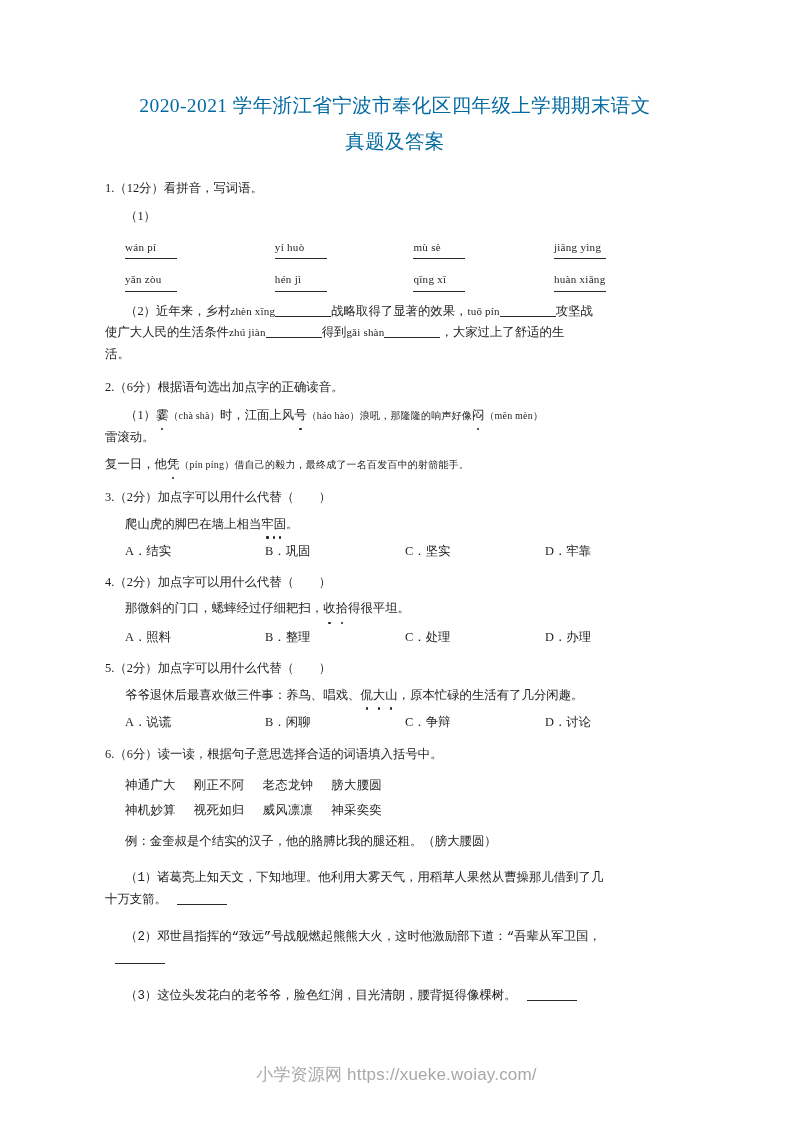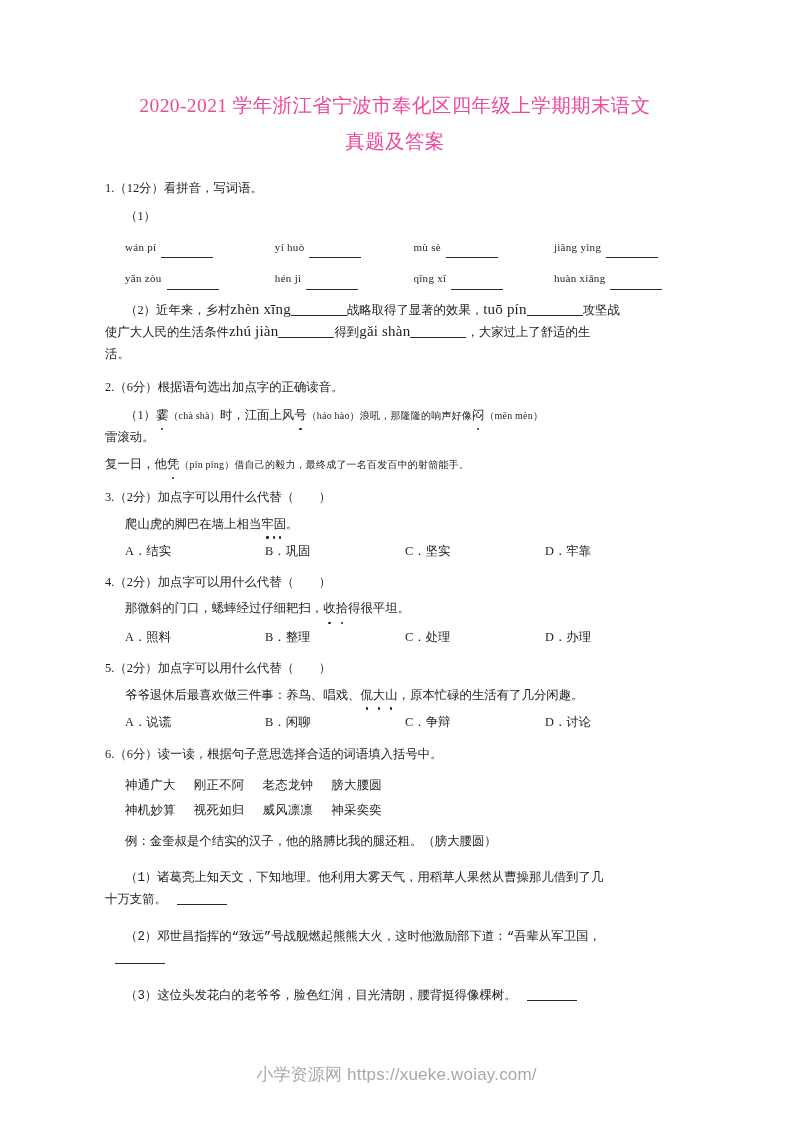--- a/index.html
+++ b/index.html
@@ -31,21 +31,21 @@
     top: 88px;
     width: 580px;
   }
 
   
   .title {
     text-align: center;
     font-size: 19.5px;
     line-height: 36px;
     letter-spacing: 0.4px;
-    color: #ec4899;
+    color: #0369a1;
     font-family: "Liberation Serif", "DejaVu Serif", serif;
   }
   .title .ln { display: block; white-space: nowrap; }
   .title .ln2 { }
 
   
   .q {
     margin-top: 13px;
     font-size: 12.4px;
     line-height: 21.5px;
@@ -77,37 +77,38 @@
   .py-row {
     padding-left: 20px;
     margin-top: 9px;
     display: flex;
     font-size: 11px;
     letter-spacing: 0.3px;
   }
   .py-row.second { margin-top: 10px; }
   .py-cell {
     display: flex;
-    align-items: flex-end;
+    align-items: flex-start;
     white-space: nowrap;
+    flex-direction: column;
   }
   .py-cell .py {
     font-family: "Liberation Serif", "DejaVu Serif", serif;
     font-size: 11px;
     padding-right: 5px;
   }
   .py-cell .blank { width: 52px; }
   .c1 { width: 160px; }
   .c2 { width: 148px; }
   .c3 { width: 150px; }
   .c4 { width: 140px; }
 
   
   .ipy {
-    font-size: 15px;
+    font-size: 11px;
     font-family: "Liberation Serif", "DejaVu Serif", serif;
     letter-spacing: 0.2px;
   }
   .small-py {
     font-size: 10px;
     letter-spacing: 0.2px;
   }
 
   
   .dot {

